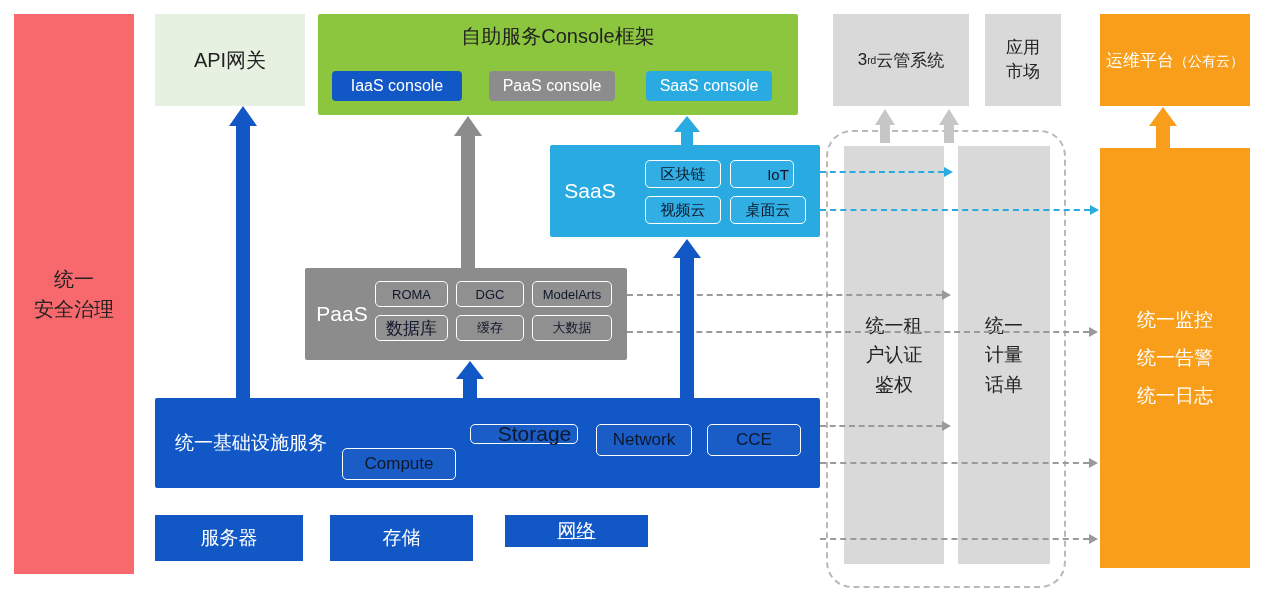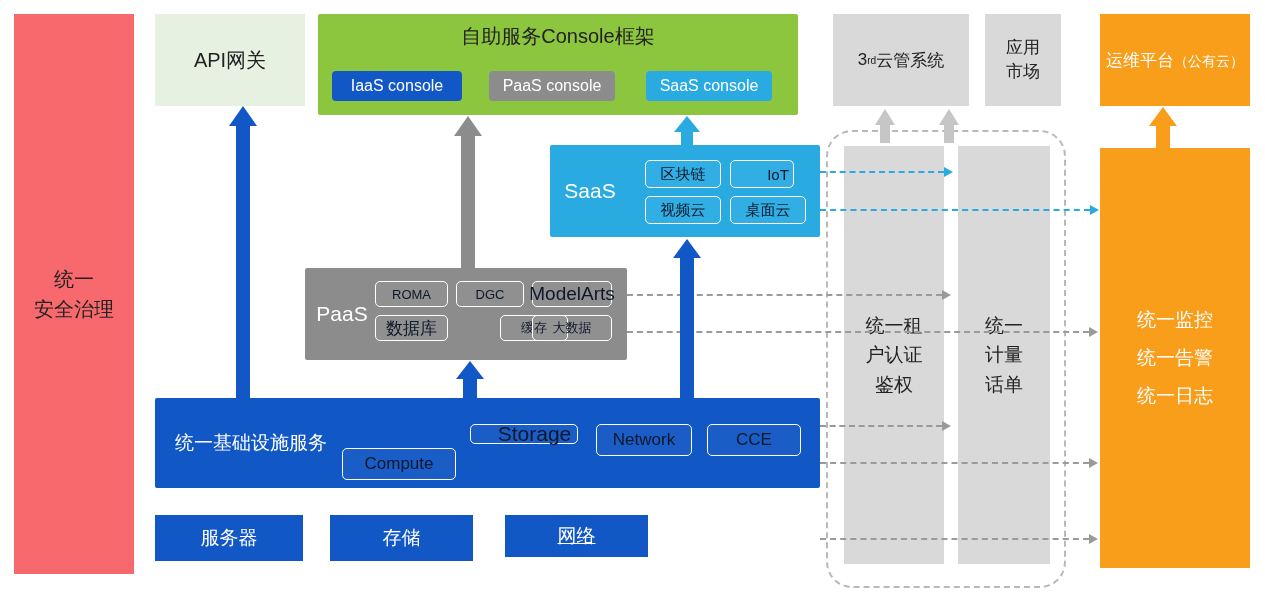--- a/index.html
+++ b/index.html
@@ -92,35 +92,35 @@
   <div class="abs box t-white" style="left:558px; top:145px; width:64px; height:92px; font-size:21px;">SaaS</div>
   <div class="abs pill" style="left:645px; top:160px; width:76px; height:28px; font-size:15px;">区块链</div>
   <div class="abs pill" style="left:730px; top:160px; width:64px; height:28px; font-size:15px;padding-left:32px;">IoT</div>
   <div class="abs pill" style="left:645px; top:196px; width:76px; height:28px; font-size:15px;">视频云</div>
   <div class="abs pill" style="left:730px; top:196px; width:76px; height:28px; font-size:15px;">桌面云</div>
 
   <div class="abs bg-gray" style="left:305px; top:268px; width:322px; height:92px; border-radius:2px;"></div>
   <div class="abs box t-white" style="left:312px; top:268px; width:60px; height:92px; font-size:21px;">PaaS</div>
   <div class="abs pill" style="left:375px; top:281px; width:73px; height:26px; font-size:13px;">ROMA</div>
   <div class="abs pill" style="left:456px; top:281px; width:68px; height:26px; font-size:13px;">DGC</div>
-  <div class="abs pill" style="left:532px; top:281px; width:80px; height:26px; font-size:19px;">ModelArts</div>
+  <div class="abs pill" style="left:532px; top:281px; width:80px; height:26px; font-size:13px;">ModelArts</div>
   <div class="abs pill" style="left:375px; top:315px; width:73px; height:26px; font-size:17px;">数据库</div>
-  <div class="abs pill" style="left:456px; top:315px; width:68px; height:26px; font-size:13px;margin-left:44px;">缓存</div>
+  <div class="abs pill" style="left:456px; top:315px; width:68px; height:26px; font-size:13px;">缓存</div>
   <div class="abs pill" style="left:532px; top:315px; width:80px; height:26px; font-size:13px;">大数据</div>
 
   <div class="abs bg-blue" style="left:155px; top:398px; width:665px; height:90px; border-radius:2px;"></div>
   <div class="abs box t-white" style="left:166px; top:398px; width:170px; height:90px; font-size:19px;">统一基础设施服务</div>
   <div class="abs pill" style="left:342px; top:448px; width:114px; height:32px; font-size:17px;">Compute</div>
   <div class="abs pill" style="left:470px; top:424px; width:108px; height:20px; font-size:21px;padding-left:21px;">Storage</div>
   <div class="abs pill" style="left:596px; top:424px; width:96px; height:32px; font-size:17px;">Network</div>
   <div class="abs pill" style="left:707px; top:424px; width:94px; height:32px; font-size:17px;">CCE</div>
 
   <div class="abs box bg-blue t-white" style="left:155px; top:515px; width:148px; height:46px; font-size:19px;">服务器</div>
   <div class="abs box bg-blue t-white" style="left:330px; top:515px; width:143px; height:46px; font-size:19px;">存储</div>
-  <div class="abs box bg-blue t-white" style="left:505px; top:515px; width:143px; height:42px; font-size:19px;text-decoration:underline;">网络</div>
+  <div class="abs box bg-blue t-white" style="left:505px; top:515px; width:143px; height:32px; font-size:19px;text-decoration:underline;">网络</div>
 
   <div class="dash dash-cyan" style="left:820px; top:171px; width:124px;"></div>
   <div class="dtip dtip-cyan" style="left:944px; top:167px;"></div>
 
   <div class="dash dash-cyan" style="left:820px; top:209px; width:270px;"></div>
   <div class="dtip dtip-cyan" style="left:1090px; top:205px;"></div>
 
   <div class="dash dash-gray" style="left:627px; top:294px; width:315px;"></div>
   <div class="dtip dtip-gray" style="left:942px; top:290px;"></div>
 

